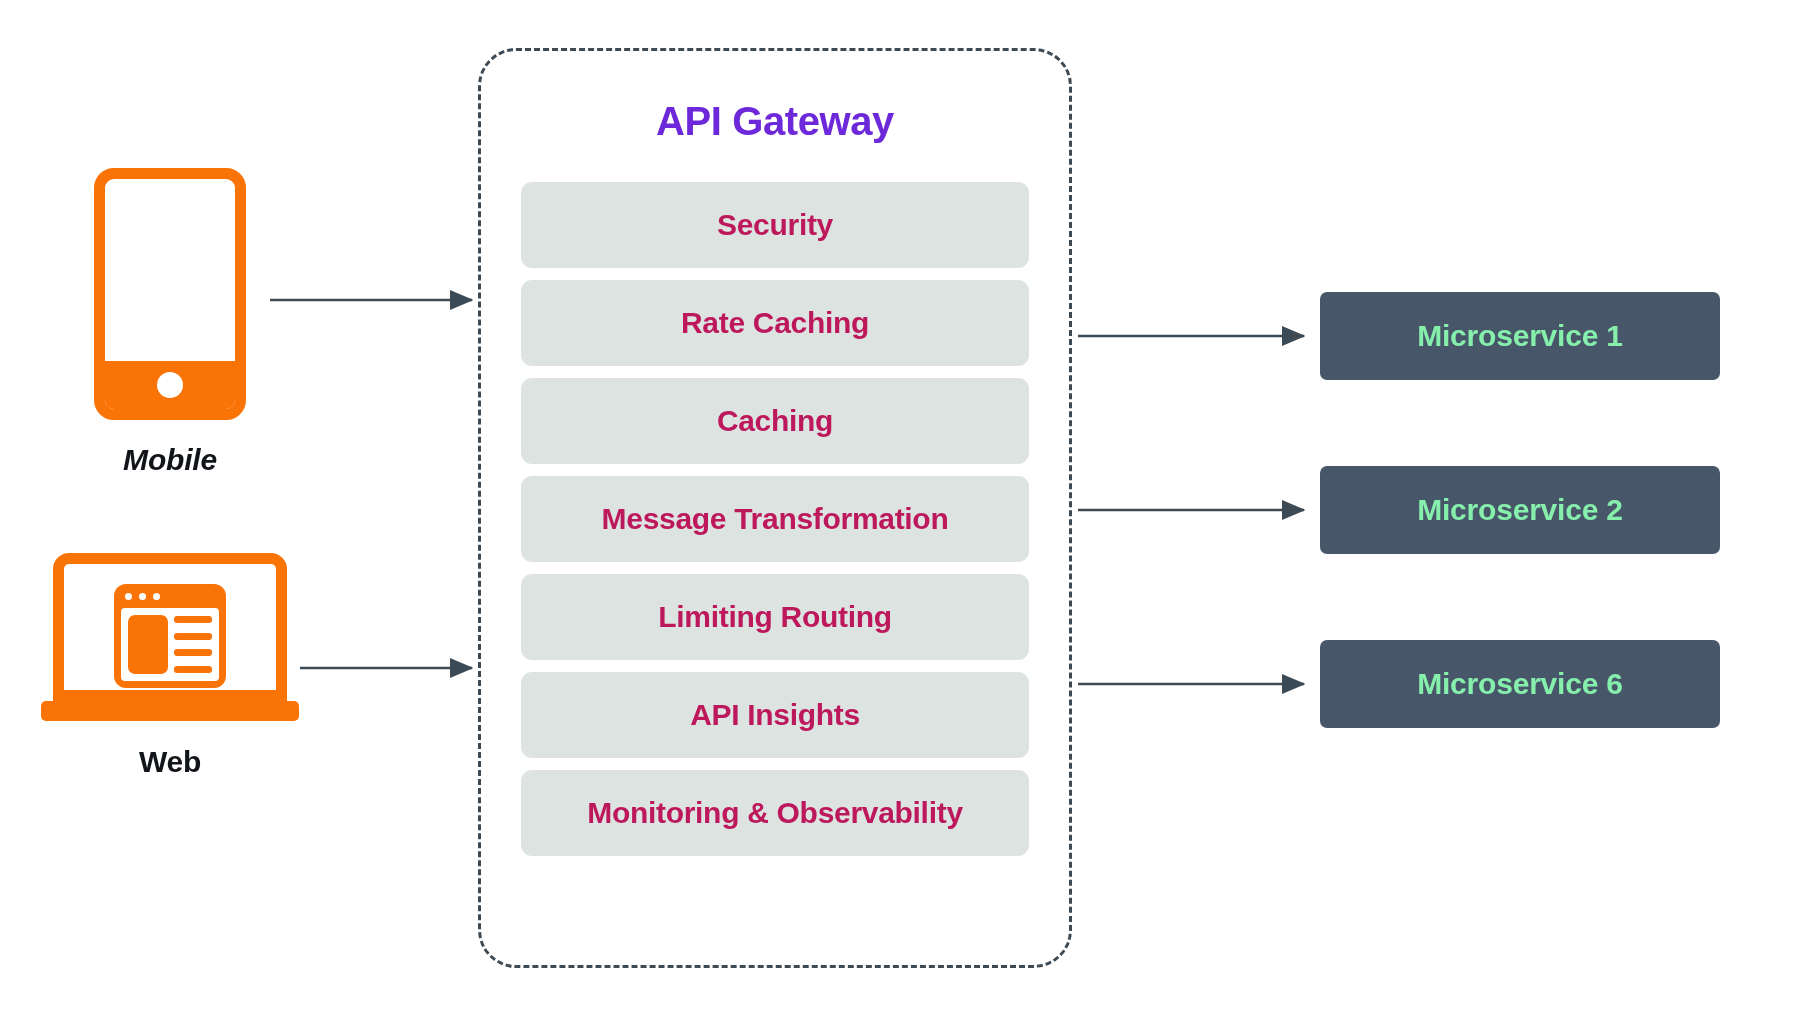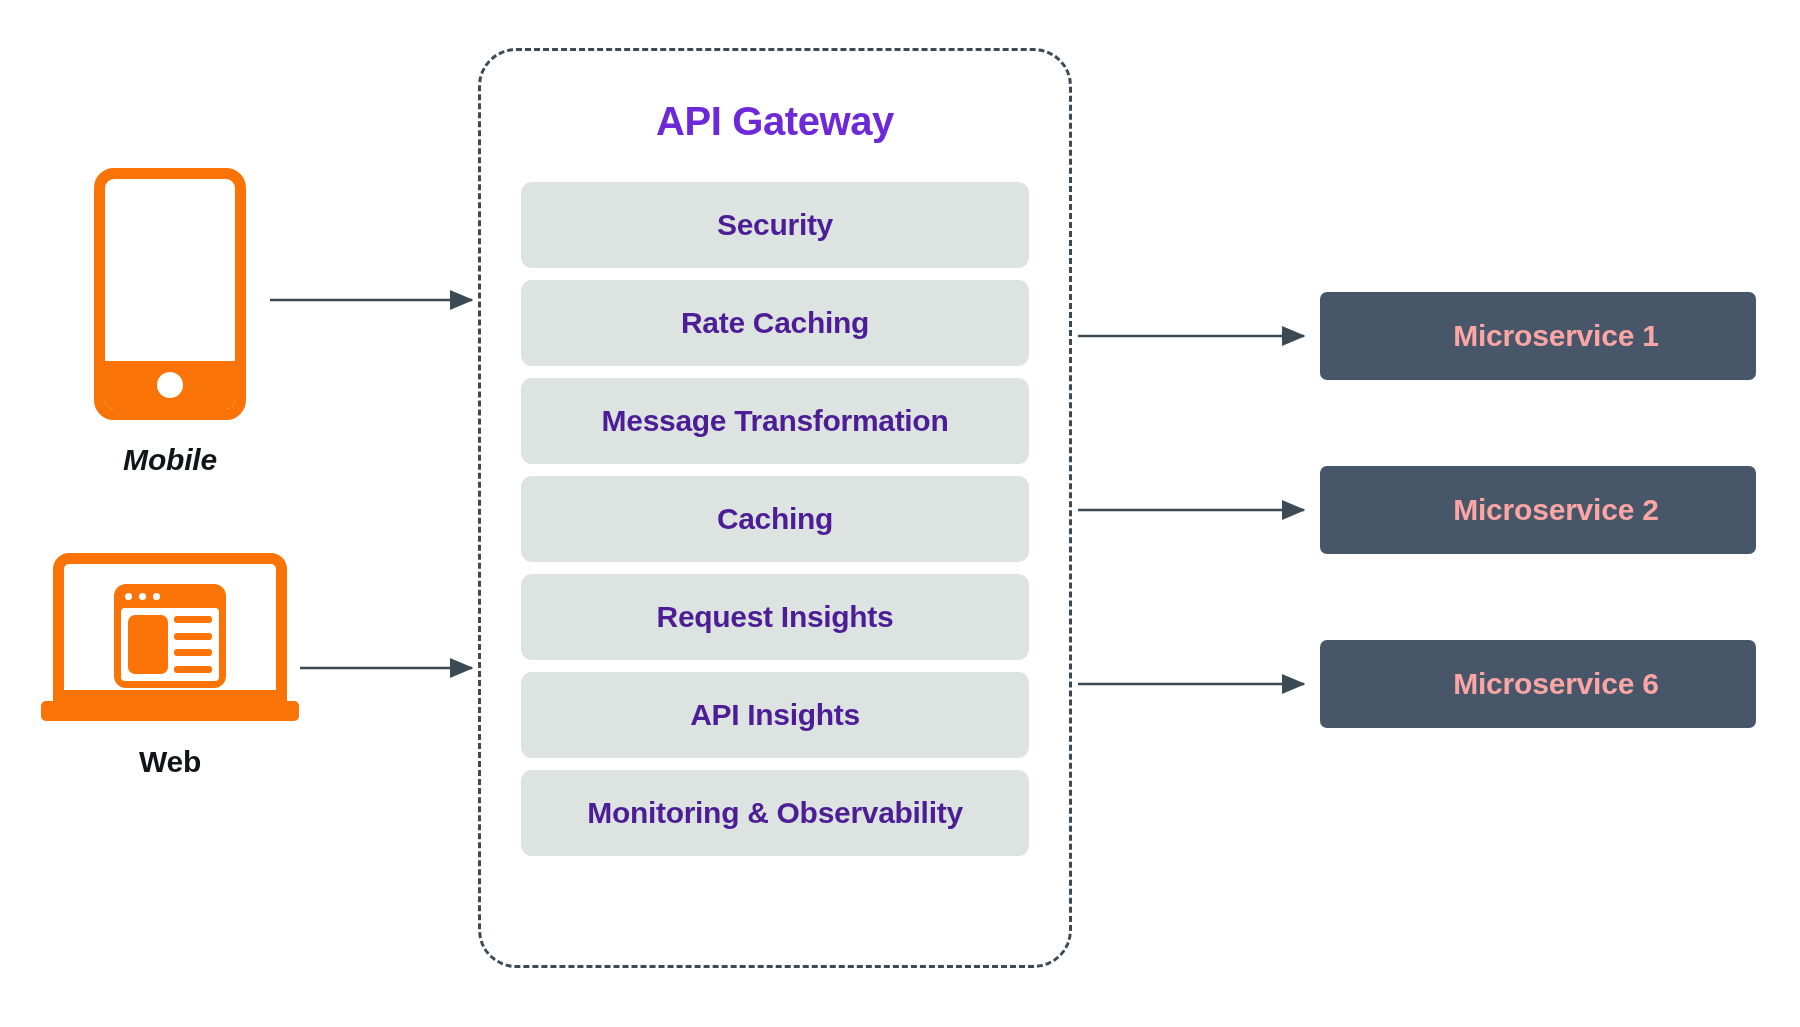--- a/index.html
+++ b/index.html
@@ -170,42 +170,41 @@
     flex-direction: column;
     gap: 12px;
   }
   .capability-pill {
     height: 86px;
     background: #DCE3E0;
     border-radius: 11px;
     display: flex;
     align-items: center;
     justify-content: center;
-    color: #4c1d95;
+    color: #be185d;
     font-size: 30px;
     font-weight: bold;
     letter-spacing: -0.3px;
   }
 
   
   .microservice {
     position: absolute;
     left: 1320px;
     width: 400px;
     height: 88px;
     background: #475769;
     border-radius: 7px;
     display: flex;
     align-items: center;
     justify-content: center;
-    color: #fca5a5;
+    color: #86efac;
     font-size: 30px;
     font-weight: bold;
     letter-spacing: -0.2px;
-    padding-left: 36px;
   }
   #microservice-1 { top: 292px; }
   #microservice-2 { top: 466px; }
   #microservice-3 { top: 640px; }
 
   
   .arrow-layer {
     position: absolute;
     inset: 0;
     pointer-events: none;
@@ -267,23 +266,23 @@
     </div>
     <div class="client-label">Web</div>
   </div>
 
   <div id="api-gateway">
     <div id="gateway-title">API Gateway</div>
 
     <div id="gateway-capability-list">
       <div class="capability-pill">Security</div>
       <div class="capability-pill">Rate Caching</div>
+      <div class="capability-pill">Caching</div>
       <div class="capability-pill">Message Transformation</div>
-      <div class="capability-pill">Caching</div>
-      <div class="capability-pill">Request Insights</div>
+      <div class="capability-pill">Limiting Routing</div>
       <div class="capability-pill">API Insights</div>
       <div class="capability-pill">Monitoring &amp; Observability</div>
     </div>
   </div>
 
   <div class="microservice" id="microservice-1">Microservice 1</div>
   <div class="microservice" id="microservice-2">Microservice 2</div>
   <div class="microservice" id="microservice-3">Microservice 6</div>
 
 </div>

